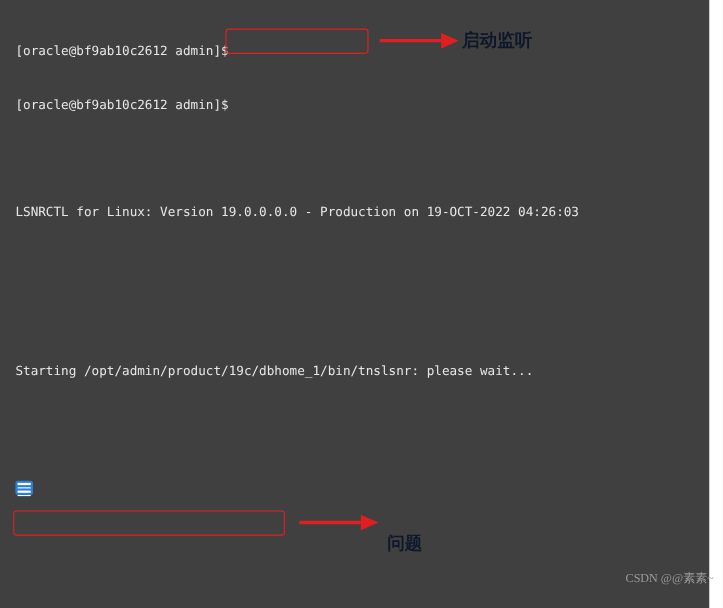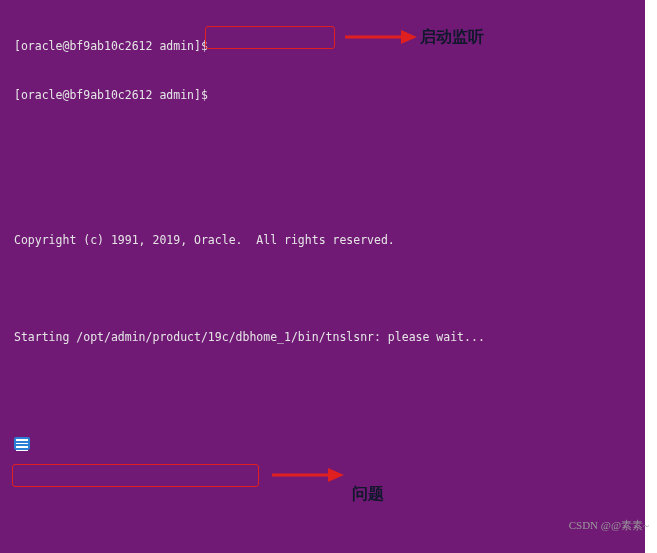--- a/index.html
+++ b/index.html
@@ -14,21 +14,21 @@
     background: #ffffff;
     overflow: hidden;
     font-family: "DejaVu Sans Mono", monospace;
   }
   #terminal {
     position: absolute;
     left: 0;
     top: 0;
     width: 645px;
     height: 553px;
-    background: #701a75;
+    background: #404040;
     color: #e6e6e6;
     font-family: "DejaVu Sans Mono", monospace;
     font-size: 11.5px;
     line-height: 16.15px;
     padding: 6px 0 0 14px;
     box-sizing: border-box;
     white-space: pre;
   }
   .line {
     height: 16.15px;
@@ -105,22 +105,22 @@
 </style>
 </head>
 <body>
 
 <div id="screen">
 
   <div id="terminal">
     <div class="line">[oracle@bf9ab10c2612 admin]$</div>
     <div class="line">[oracle@bf9ab10c2612 admin]$</div>
     <div class="line"></div>
+    <div class="line">LSNRCTL for Linux: Version 19.0.0.0.0 - Production on 19-OCT-2022 04:26:03</div>
     <div class="line"></div>
-    <div class="line">Copyright (c) 1991, 2019, Oracle.  All rights reserved.</div>
     <div class="line"></div>
     <div class="line">Starting /opt/admin/product/19c/dbhome_1/bin/tnslsnr: please wait...</div>
     <div class="line"></div>
     
     
     
     
     
     
     

